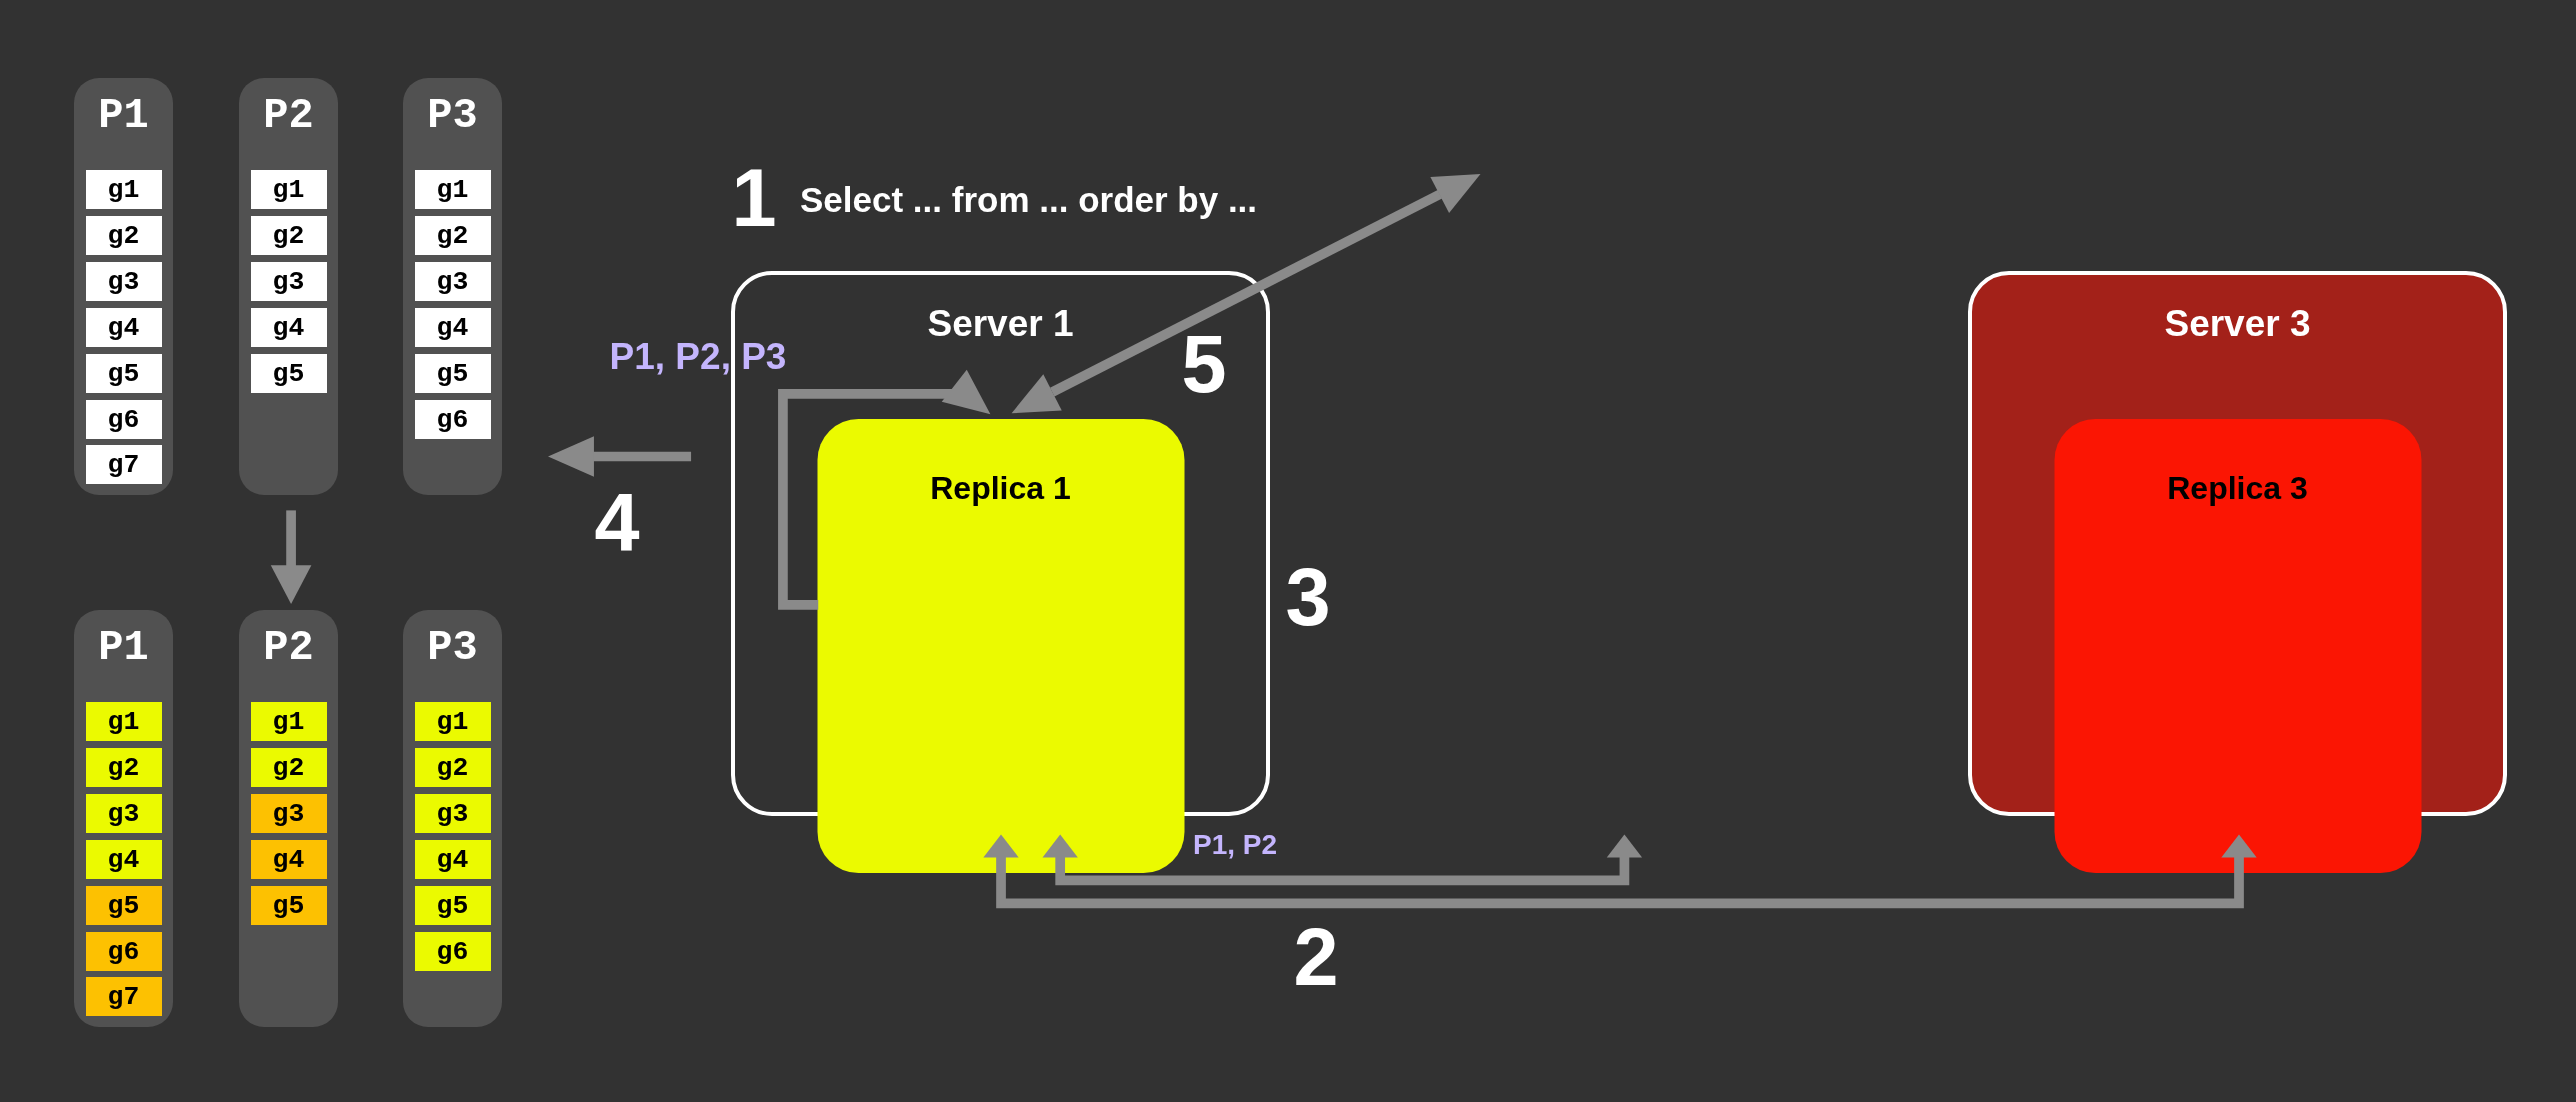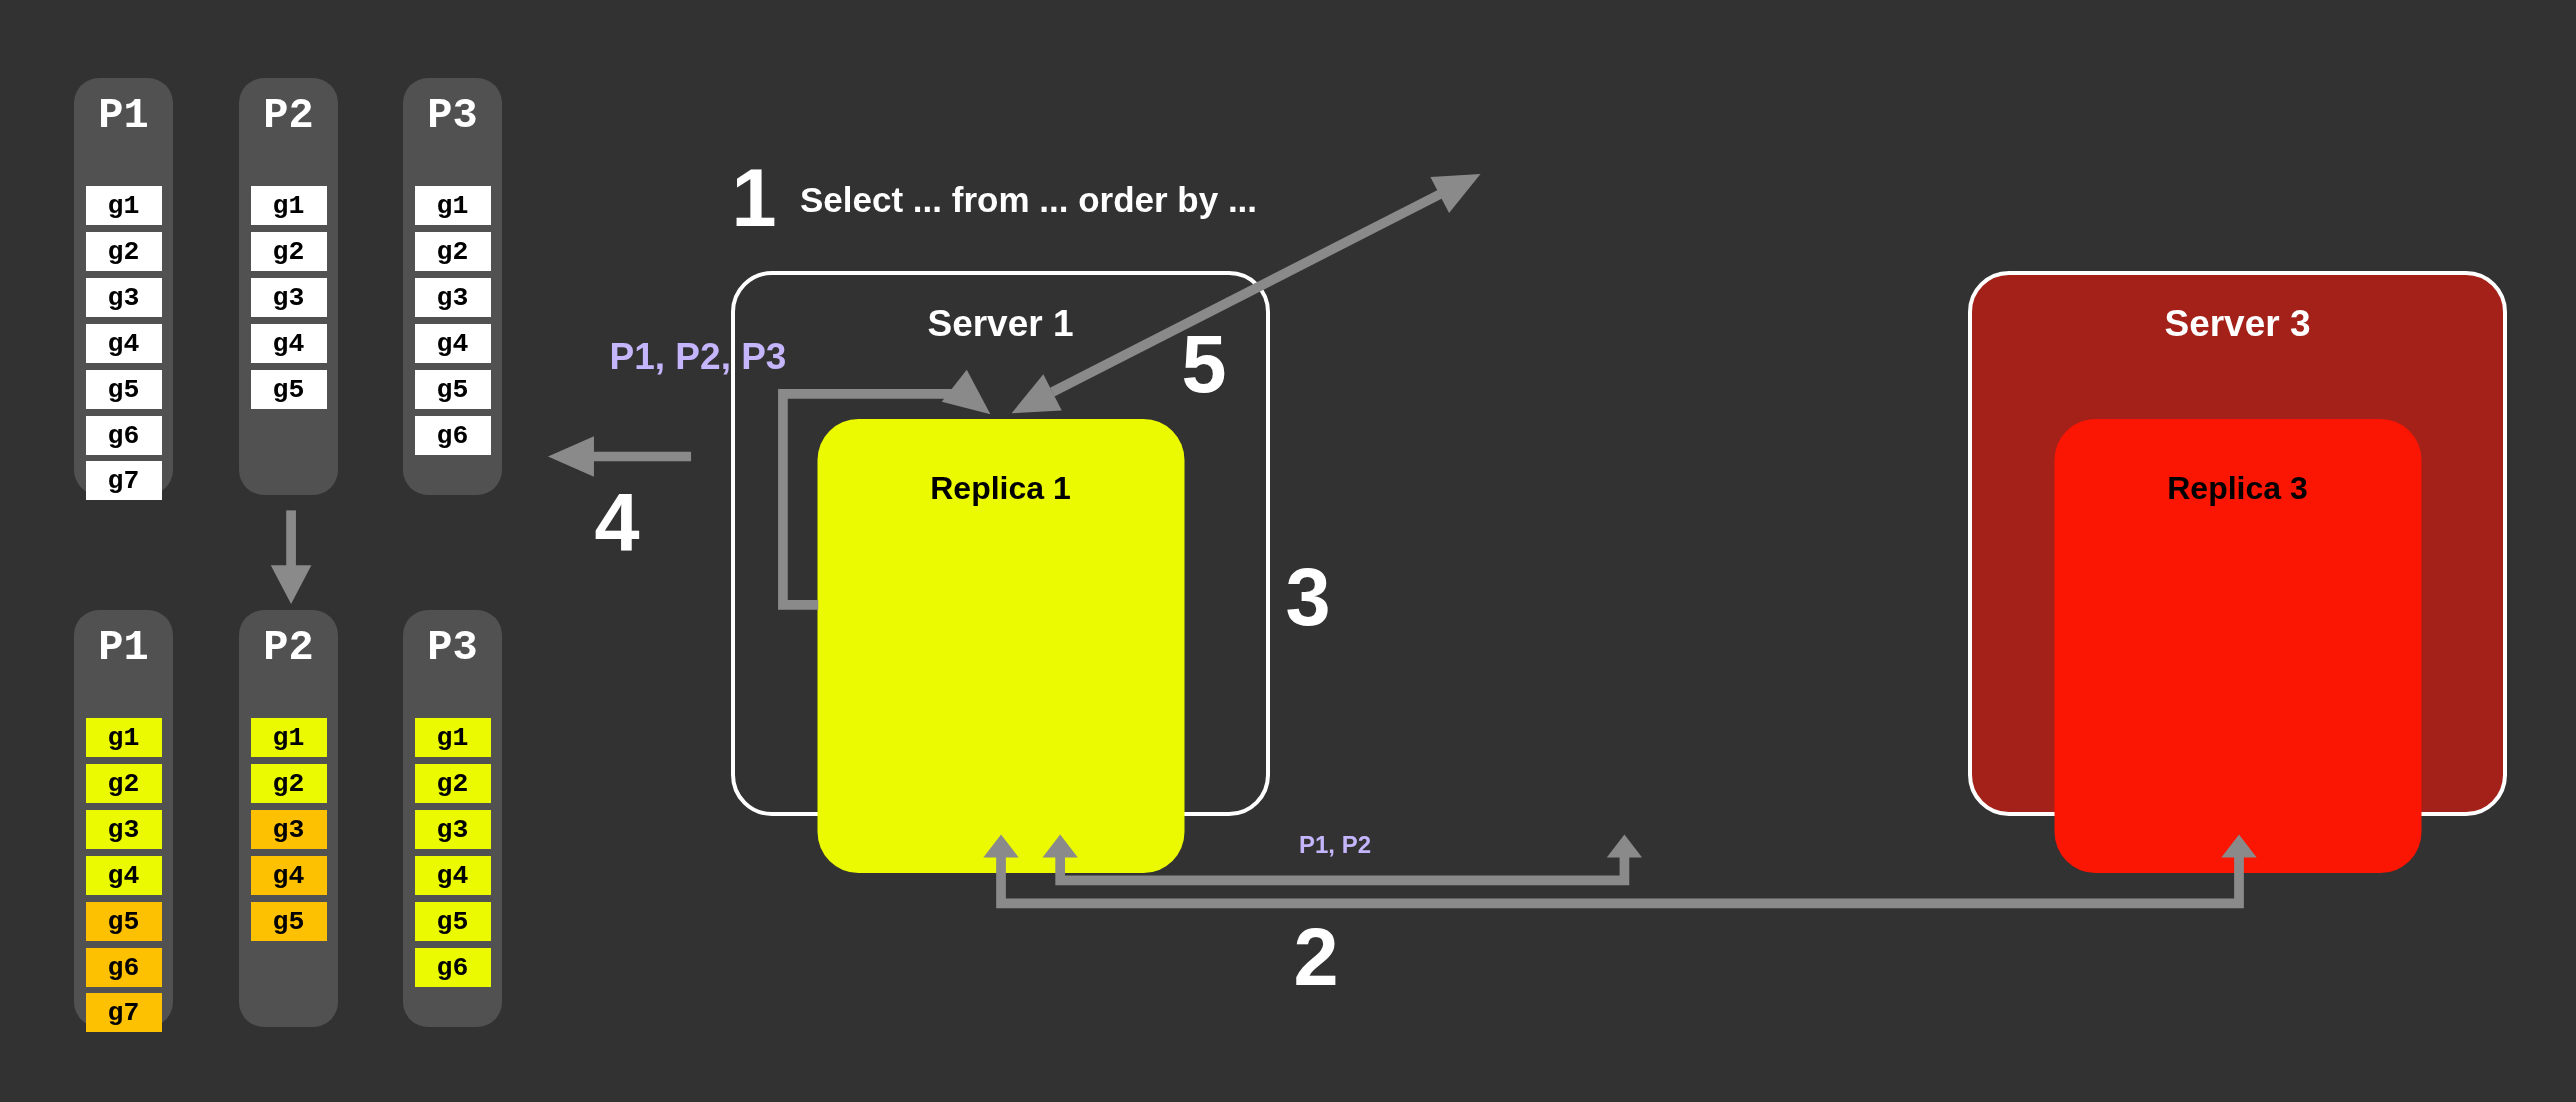--- a/index.html
+++ b/index.html
@@ -5,21 +5,21 @@
   html,body{margin:0;padding:0;background:#323232;}
   .canvas{
     position:relative;width:2576px;height:1102px;background:#323232;
     font-family:"Liberation Sans","DejaVu Sans",sans-serif;overflow:hidden;
   }
   
   .pcol{position:absolute;width:99px;height:417px;background:#515151;border-radius:25px;font-family:Liberation Mono, monospace;}
   .pcol-title{position:absolute;top:14px;left:0;width:100%;text-align:center;
     font-size:42px;font-weight:bold;color:#ffffff;}
   .pcell{position:absolute;left:11.5px;width:76px;height:39px;font-size:26.5px;font-weight:bold;
-    color:#000;text-align:center;line-height:40px;margin-top:16px;}
+    color:#000;text-align:center;line-height:40px;}
   .pcell[data-color="white"]{background:#ffffff;}
   .pcell[data-color="yellow"]{background:#ebfa00;}
   .pcell[data-color="orange"]{background:#fdc101;}
   
   .server{position:absolute;top:271px;width:539px;height:545px;border:4.4px solid #ffffff;
     border-radius:41px;box-sizing:border-box;background:transparent;}
   .server[data-fill="dark-red"]{background:#a32119;}
   .server-name{position:absolute;top:28px;left:0;width:100%;text-align:center;
     font-size:37px;font-weight:bold;color:#ffffff;}
   .replica{position:absolute;top:144px;left:50%;transform:translateX(-50%);
@@ -155,16 +155,16 @@
     </g>
   </svg>
 
   <div class="bignum" style="left:754px;top:198px">1</div>
   <div class="query-text">Select ... from ... order by ...</div>
   <div class="bignum" style="left:1316px;top:957px">2</div>
   <div class="bignum" style="left:1308px;top:597px">3</div>
   <div class="bignum" style="left:617px;top:522px">4</div>
   <div class="bignum" style="left:1204px;top:364px">5</div>
   <div class="wlabel" style="left:698px;top:357px;font-size:37px">P1, P2, P3</div>
-  <div class="wlabel" style="left:1335px;top:845px;font-size:24px">P1, P2</div>
+  <div class="wlabel" style="left:1235px;top:845px;font-size:28px">P1, P2</div>
 
 </div>
 
 
 </body></html>

